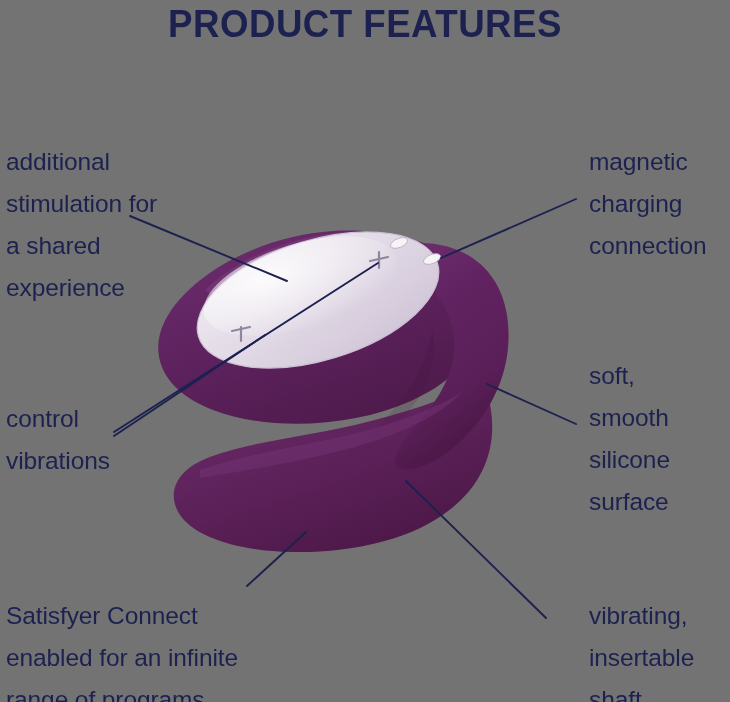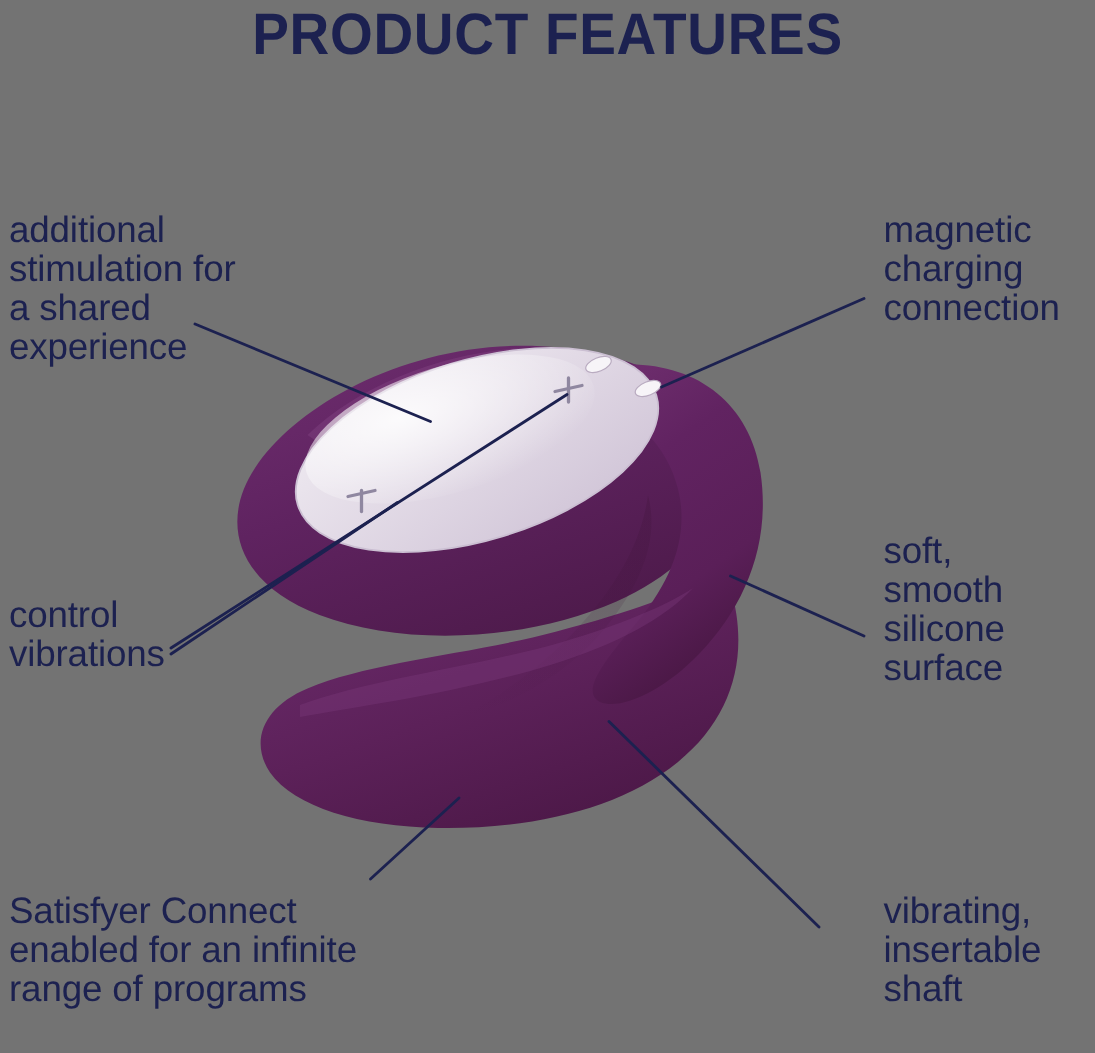--- a/index.html
+++ b/index.html
@@ -29,21 +29,21 @@
     letter-spacing: 0.5px;
     color: #1c2150;
     transform: scaleX(0.94);
     transform-origin: center top;
   }
   .label {
     position: absolute;
     color: #1c2150;
     font-family: "Liberation Sans", sans-serif;
     font-size: 24.5px;
-    line-height: 26px;
+    line-height: 42px;
     font-weight: 400;
     letter-spacing: -0.1px;
     white-space: pre-line;
   }
   .label-right {
     text-align: left;
   }
   #lbl-additional { left: 6px; top: 141px; width: 230px; }
   #lbl-control    { left: 6px; top: 398px; width: 210px; }
   #lbl-connect    { left: 6px; top: 595px; width: 280px; }

